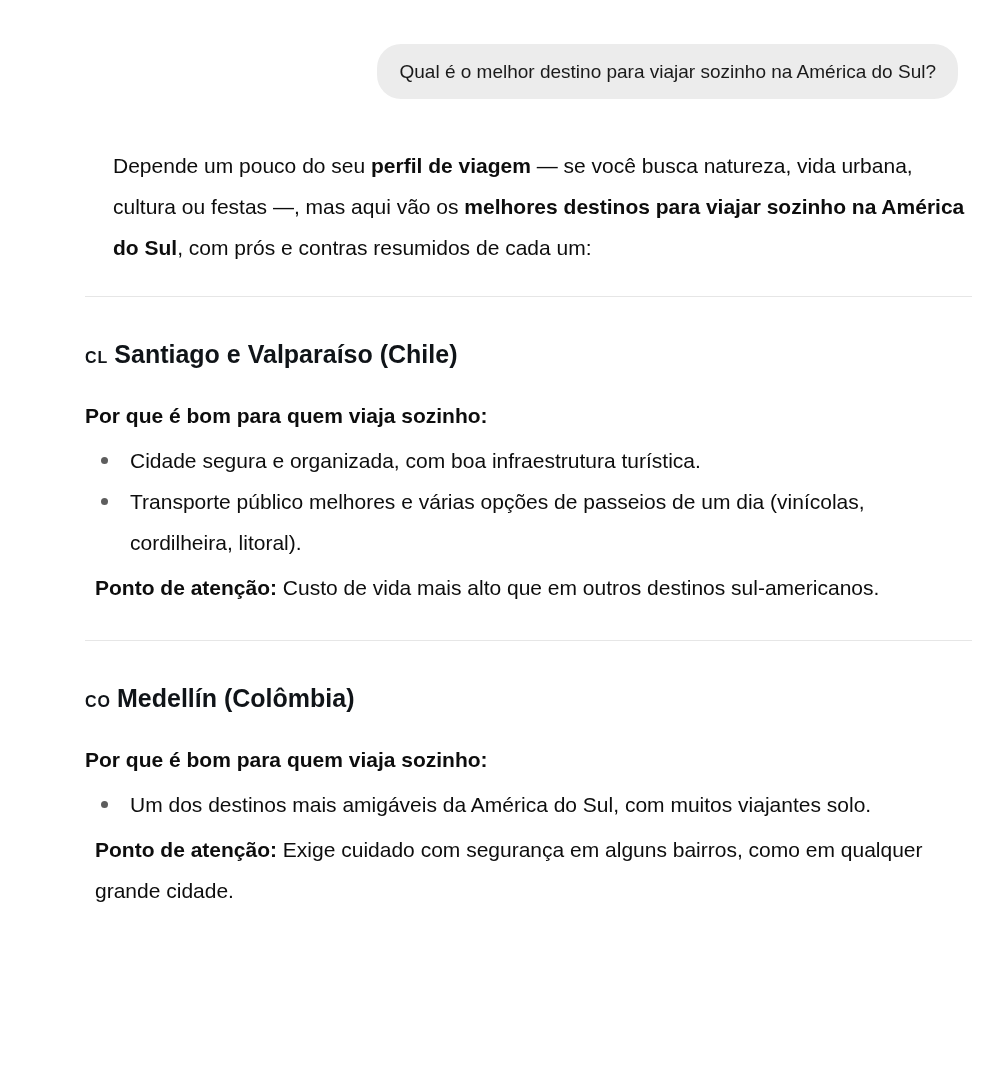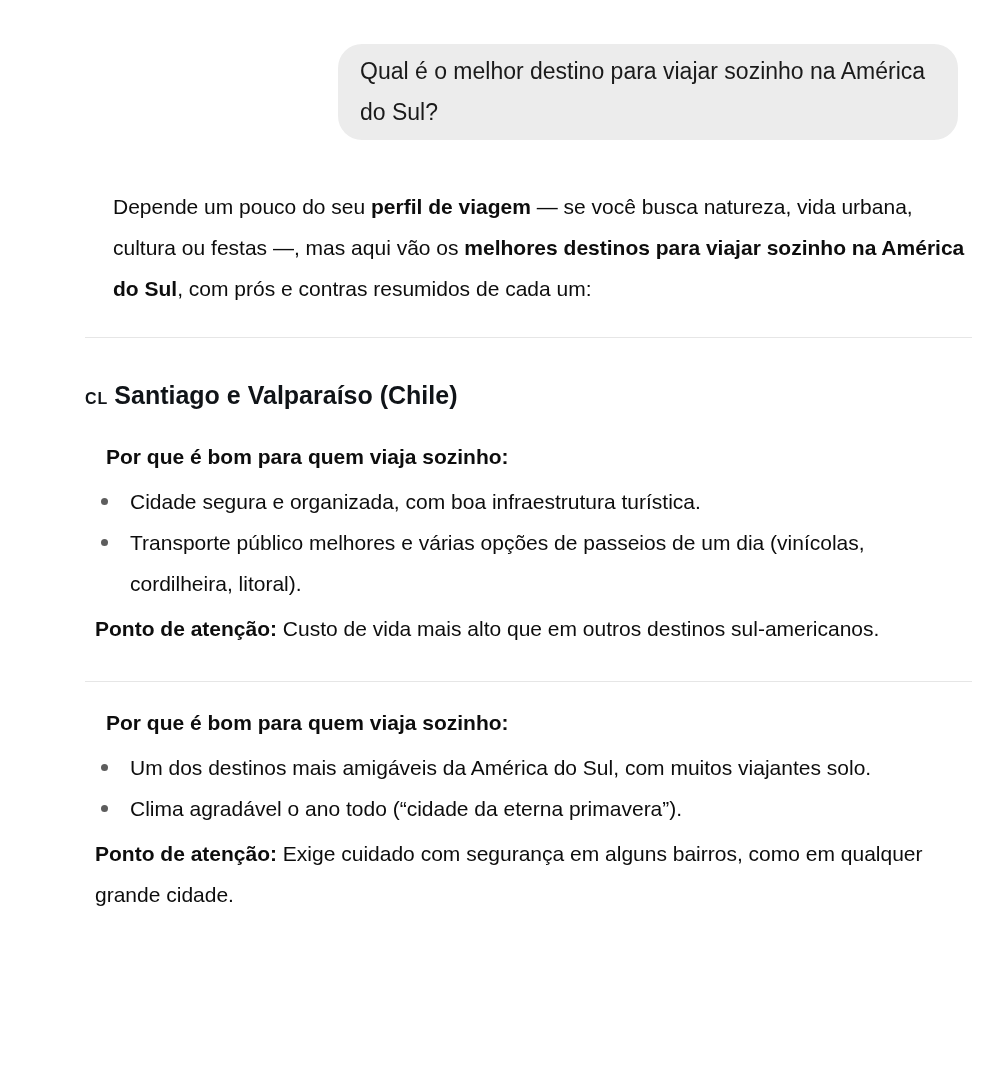--- a/index.html
+++ b/index.html
@@ -20,21 +20,21 @@
     display: flex;
     justify-content: flex-end;
     margin-top: 44px;
     padding-right: 14px;
   }
   .user-bubble {
     max-width: 620px;
     background: #ececec;
     border-radius: 24px;
     padding: 7px 22px;
-    font-size: 23px;
+    font-size: 19px;
     line-height: 41px;
     color: #1a1a1a;
   }
   
   .assistant { font-size: 21px; line-height: 41px; }
   .intro { margin-top: 46px; margin-left: 28px; }
   .intro strong, .sub strong, .note strong { font-weight: 700; }
   hr.divider {
     border: none;
     border-top: 1.5px solid #e6e6e6;
@@ -51,21 +51,20 @@
   .flag {
     font-size: 16px;
     font-weight: 700;
     letter-spacing: 1px;
     margin-right: 6px;
     color: #101418;
   }
   p.sub {
     margin-top: 20px;
     font-weight: 700;
-    margin-left: 21px;
   }
   ul.points {
     margin-top: 4px;
     list-style: none;
     padding-left: 45px;
   }
   ul.points li {
     position: relative;
     line-height: 41px;
   }
@@ -104,26 +103,26 @@
         <li>Cidade segura e organizada, com boa infraestrutura turística.</li>
         <li>Transporte público melhores e várias opções de passeios de um dia (vinícolas, cordilheira, litoral).</li>
       </ul>
 
       <p class="note"><strong>Ponto de atenção:</strong><span> Custo de vida mais alto que em outros destinos sul-americanos.</span></p>
     </section>
 
     <hr class="divider divider2">
 
     <section>
+      <h3 class="section-title"><span class="flag">CO</span><span>Medellín (Colômbia)</span></h3>
 
       <p class="sub">Por que é bom para quem viaja sozinho:</p>
 
       <ul class="points">
         <li>Um dos destinos mais amigáveis da América do Sul, com muitos viajantes solo.</li>
-        <li>Clima agradável o ano todo (“cidade da eterna primavera”).</li>
       </ul>
 
       <p class="note"><strong>Ponto de atenção:</strong><span> Exige cuidado com segurança em alguns bairros, como em qualquer grande cidade.</span></p>
     </section>
 
   </div>
 
 </div>
 
 </body></html>

